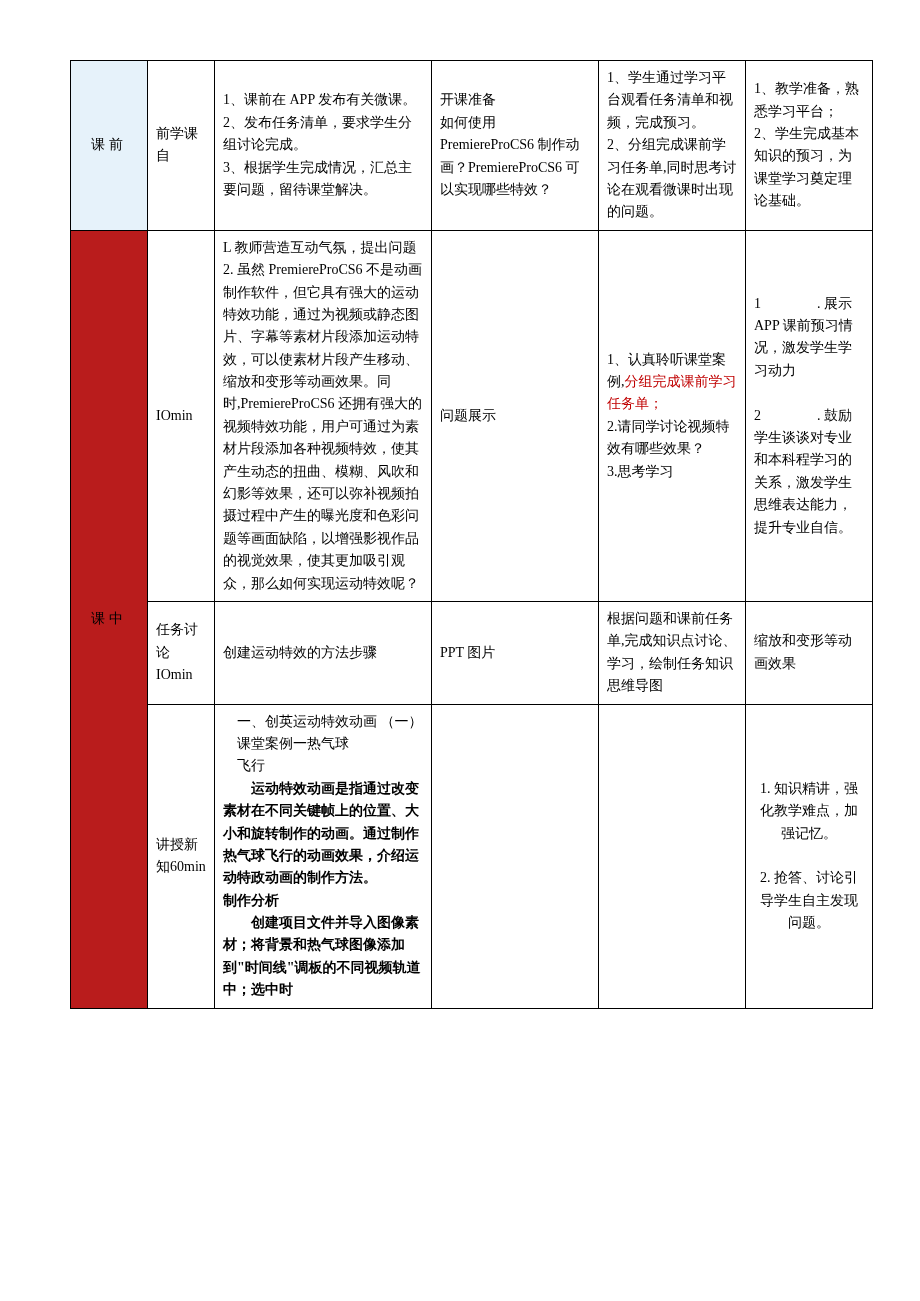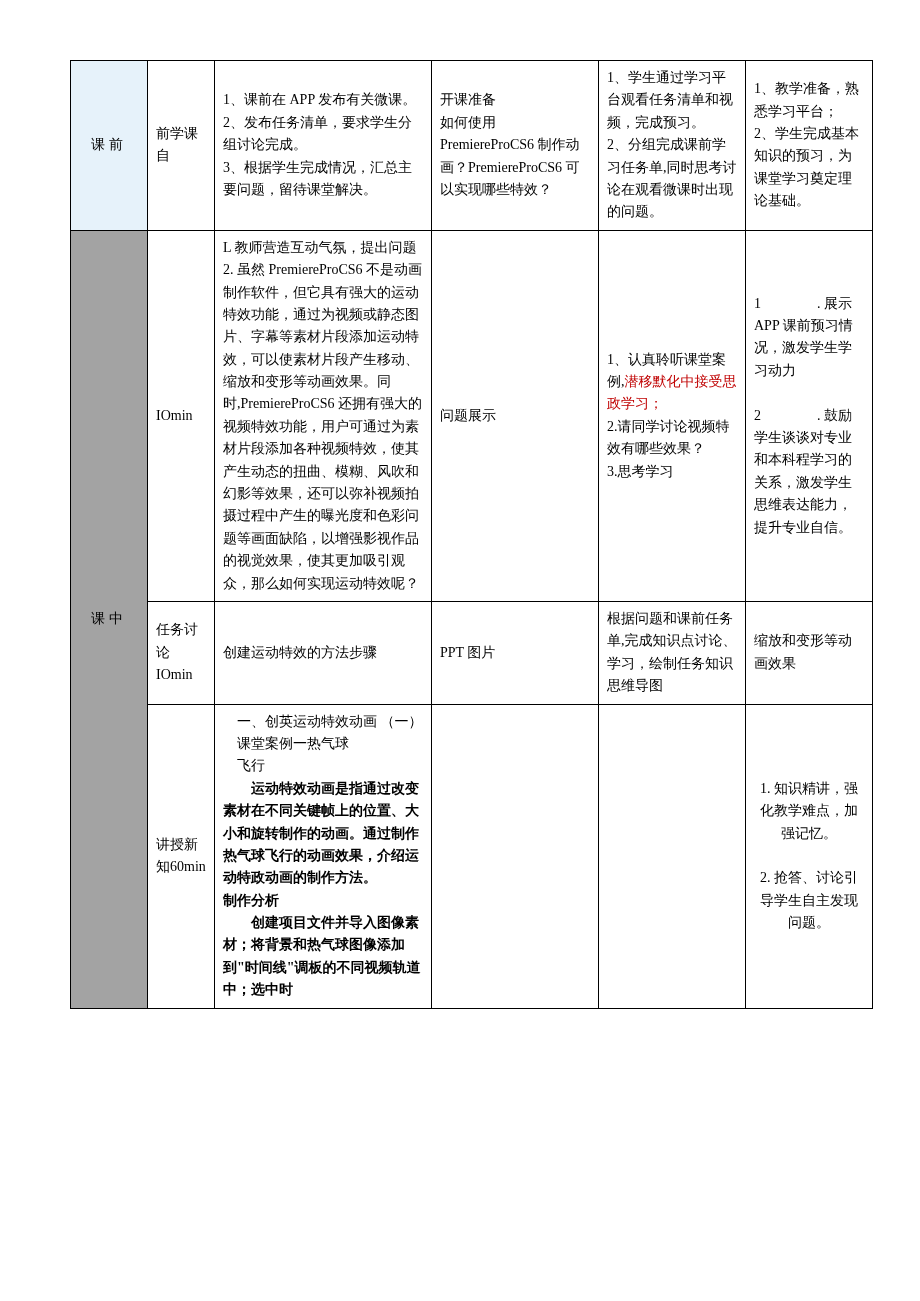--- a/index.html
+++ b/index.html
@@ -25,21 +25,21 @@
     .phase-col {
       width: 60px;
       text-align: center;
       font-size: 14px;
       letter-spacing: 4px;
     }
     .phase-pre {
       background-color: #e6f2fa;
     }
     .phase-mid {
-      background-color: #a3a3a3;
+      background-color: #b91c1c;
     }
     .stage-col {
       width: 50px;
       text-align: left;
       font-weight: normal;
     }
     .content-col {
       width: 200px;
     }
     .question-col {
@@ -79,21 +79,21 @@
 2、学生完成基本知识的预习，为课堂学习奠定理论基础。</td>
   </tr>
 
   <tr>
     <td class="phase-col phase-mid" rowspan="3">课中</td>
     <td class="stage-col">IOmin</td>
     <td class="content-col" style="white-space:pre-wrap;">L 教师营造互动气氛，提出问题
 2. 虽然 PremiereProCS6 不是动画制作软件，但它具有强大的运动特效功能，通过为视频或静态图片、字幕等素材片段添加运动特效，可以使素材片段产生移动、缩放和变形等动画效果。同时,PremiereProCS6 还拥有强大的视频特效功能，用户可通过为素材片段添加各种视频特效，使其产生动态的扭曲、模糊、风吹和幻影等效果，还可以弥补视频拍摄过程中产生的曝光度和色彩问题等画面缺陷，以增强影视作品的视觉效果，使其更加吸引观众，那么如何实现运动特效呢？</td>
     <td class="question-col">问题展示</td>
     <td class="student-col">
-      <span>1、认真聆听课堂案例,</span><span class="highlight">潜移默化中接受思政学习；</span><br>
+      <span>1、认真聆听课堂案例,</span><span class="highlight">分组完成课前学习任务单；</span><br>
       <span style="white-space:pre-wrap;">2.请同学讨论视频特效有哪些效果？
 3.思考学习</span>
     </td>
     <td class="purpose-col">
       <div>1　　　　. 展示 APP 课前预习情况，激发学生学习动力</div>
       <br>
       <div>2　　　　. 鼓励学生谈谈对专业和本科程学习的关系，激发学生思维表达能力，提升专业自信。</div>
     </td>
   </tr>
 

